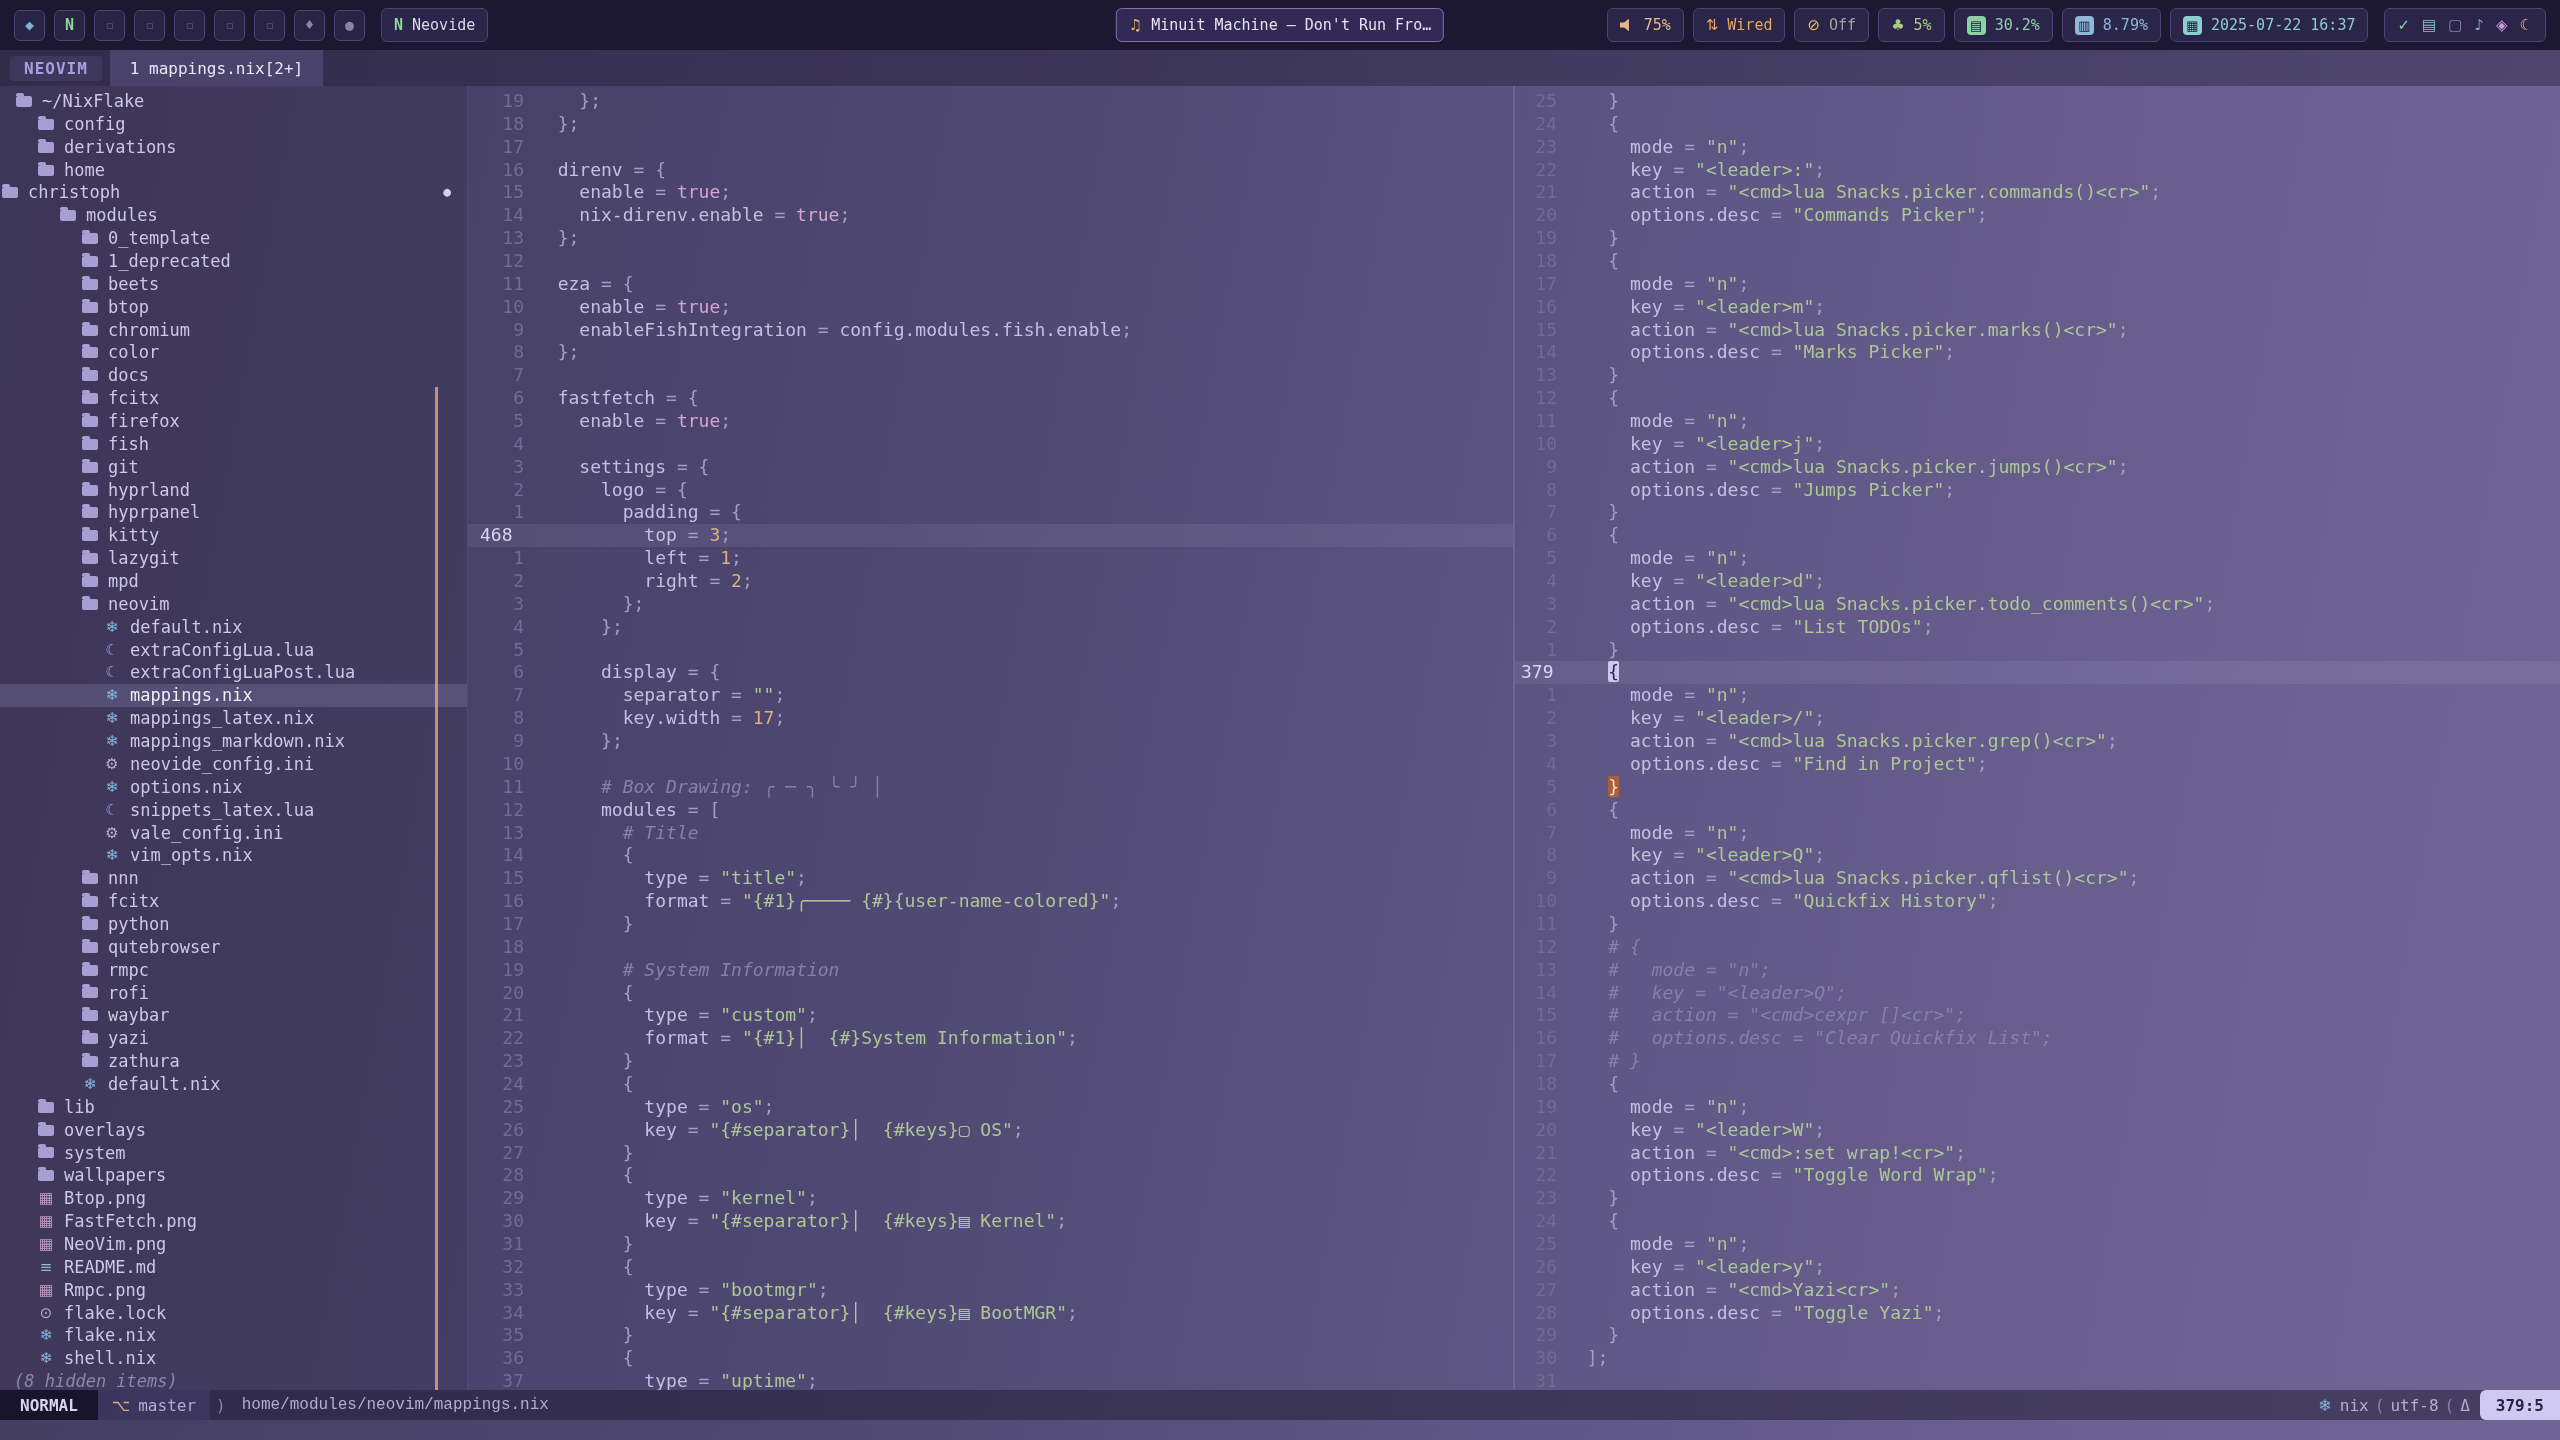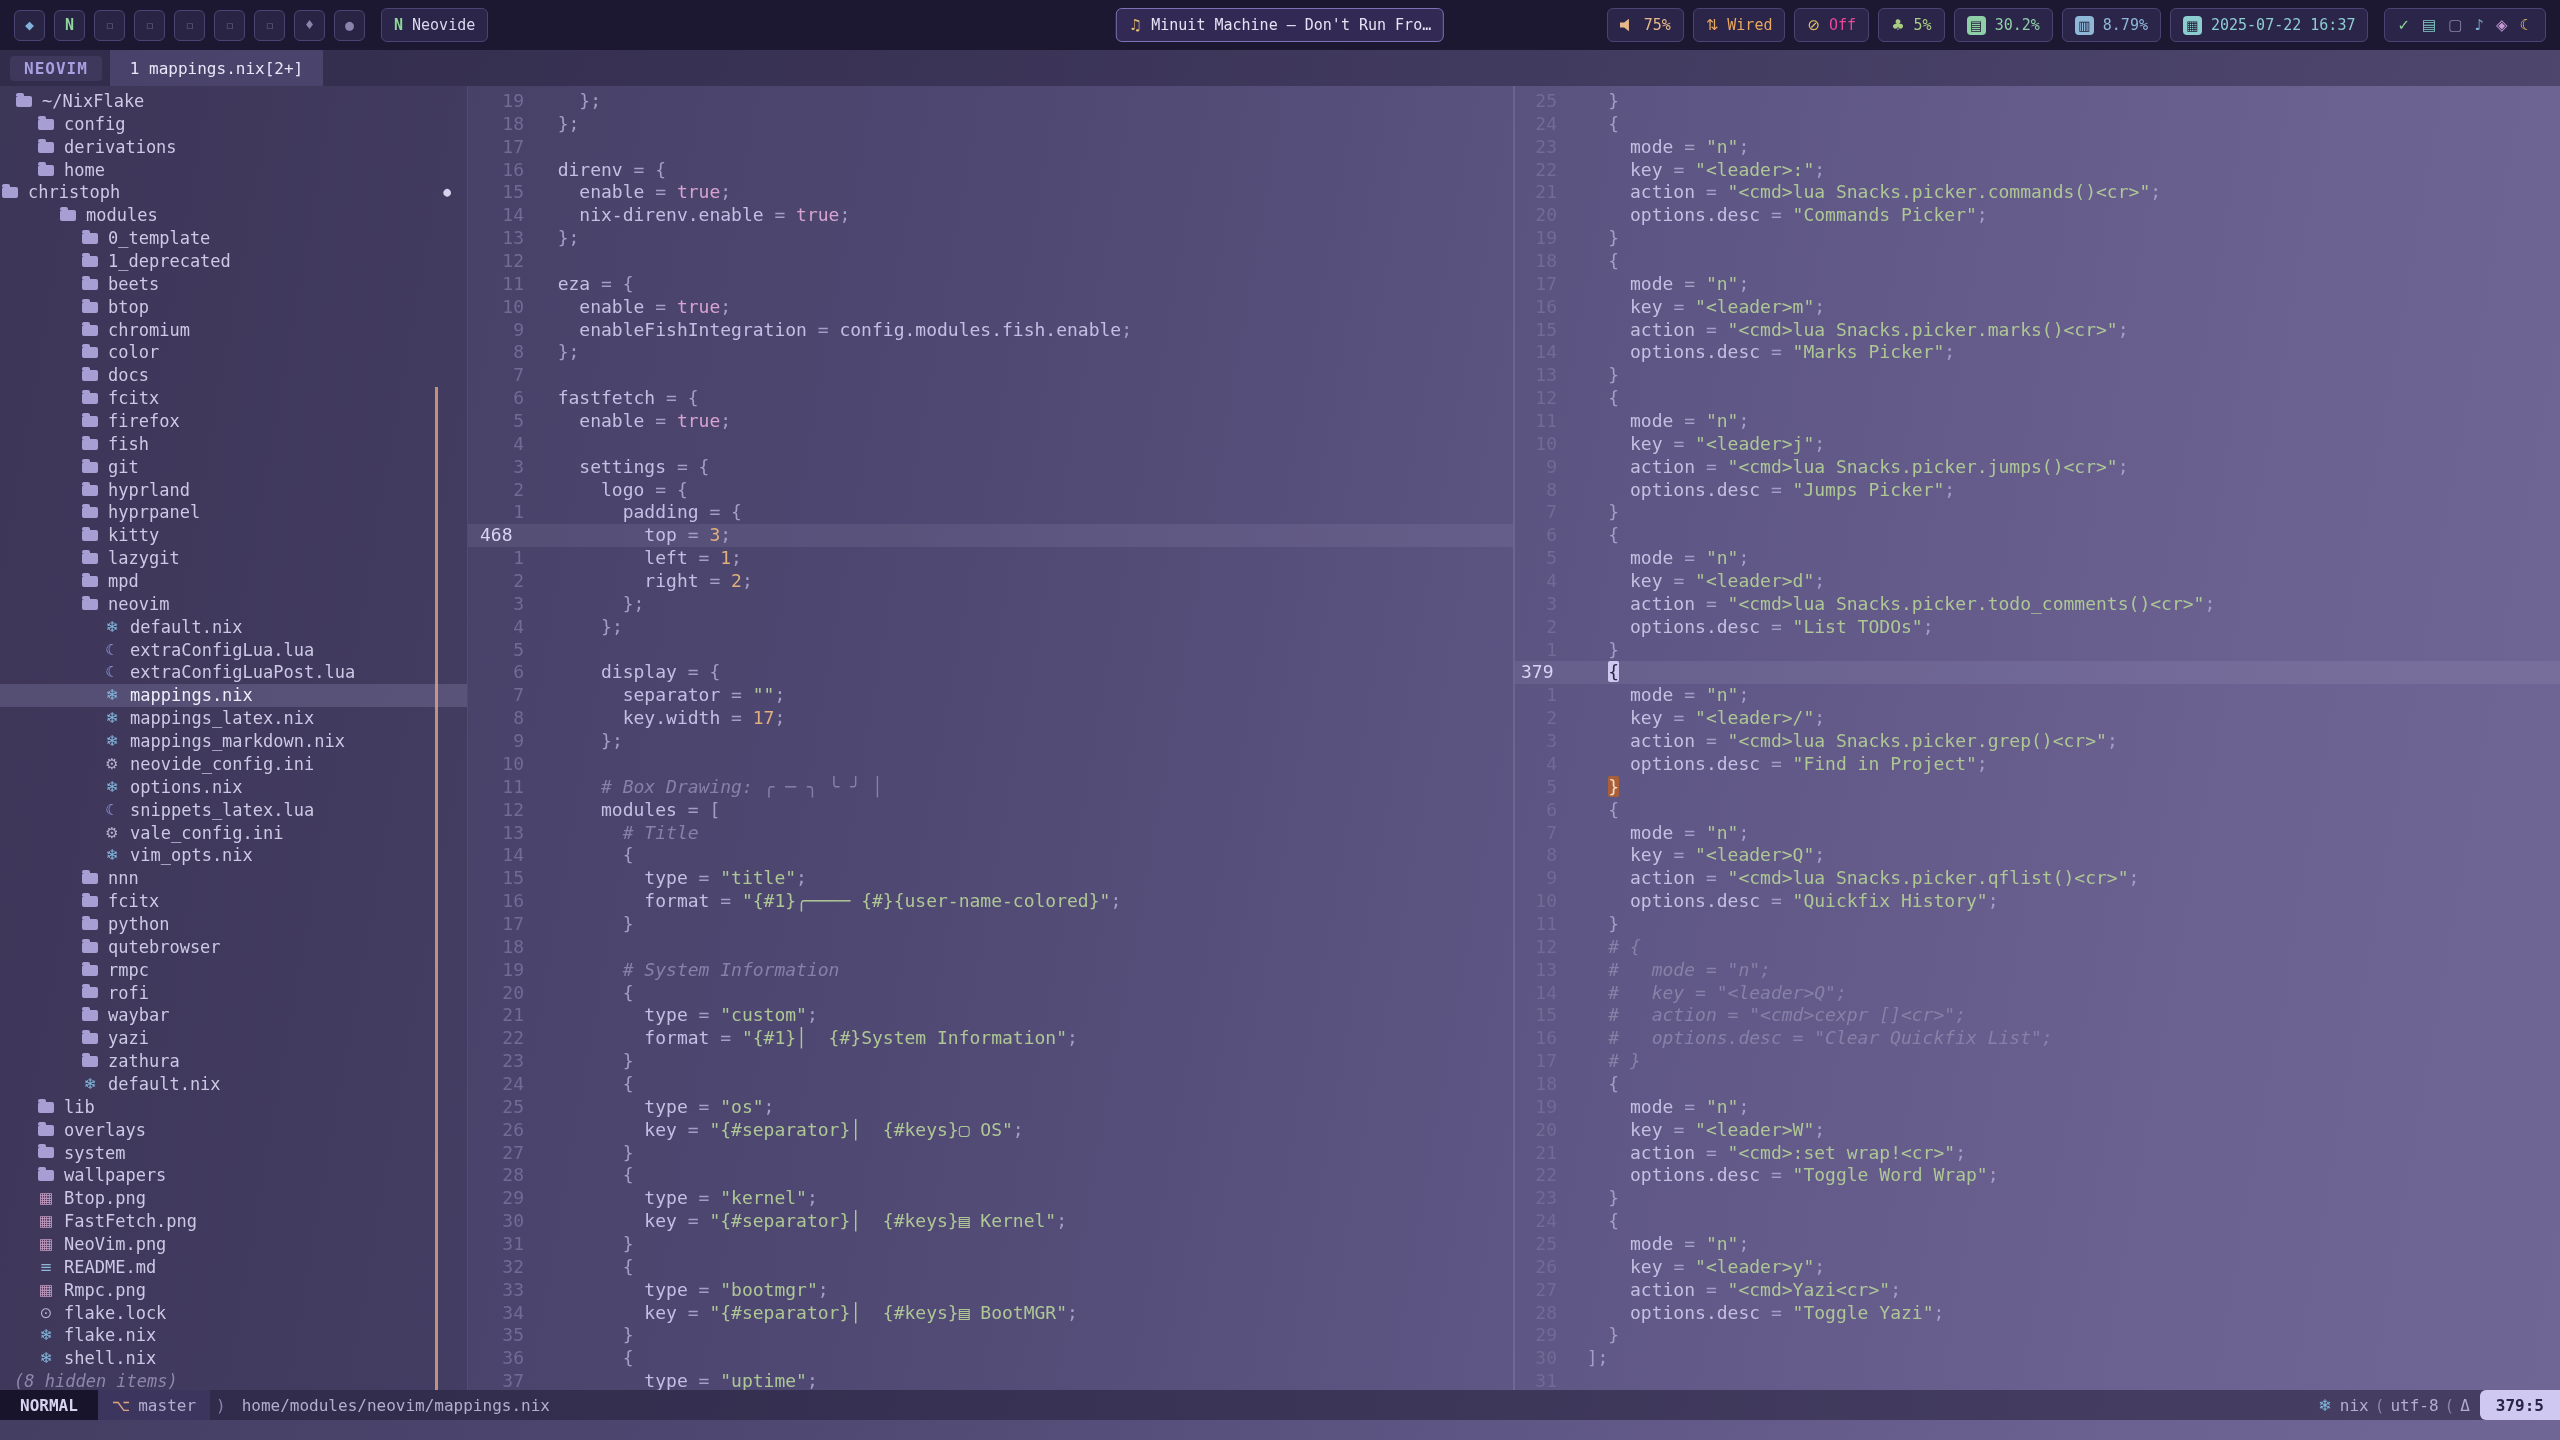--- a/index.html
+++ b/index.html
@@ -59,21 +59,21 @@
   .tk-pun{color:#a49ec6;}
   .cursor{background:#cfc8f0;color:#2b2547;border-radius:2px;}
   .matchparen{background:#a85f3a;color:#f5d9c2;border-radius:2px;}
 
   
   .status{height:30px;flex:none;display:flex;align-items:center;background:rgba(28,23,48,.50);font-size:16px;color:#b3adcf;}
   .mode{height:100%;display:flex;align-items:center;padding:0 20px;background:rgba(18,14,34,.78);color:#d8d3f0;font-weight:bold;}
   .branch{height:100%;display:flex;align-items:center;gap:8px;padding:0 14px;background:rgba(70,62,110,.55);}
   .bicon{color:#e0a47e;font-family:"DejaVu Sans",sans-serif;}
   .sep{color:#8a84ad;padding:0 6px;}
-  .fpath{margin-left:10px;}
+  .fpath{margin-left:10px;font-family:Liberation Mono, monospace;}
   .sspacer{flex:1;}
   .fticon{color:#84b8dd;font-family:"DejaVu Sans",sans-serif;margin-right:8px;}
   .pos{height:100%;display:flex;align-items:center;padding:0 16px;margin-left:10px;background:#cfc8f0;color:#292345;font-weight:bold;border-radius:6px 0 0 6px;}
   .cmd{height:20px;flex:none;}
 </style>
 </head>
 <body>
 
 <div class="screen">
 
@@ -120,21 +120,21 @@
         <div class="barbox">
           <span class="spk"></span>
           <span style="color:#e8b88a">75%</span>
         </div>
         <div class="barbox">
           <span class="wic" style="color:#e8a860">⇅</span>
           <span style="color:#e8a860">Wired</span>
         </div>
         <div class="barbox">
           <span class="wic" style="color:#e6c566">⊘</span>
-          <span style="color:#ec4899">Off</span>
+          <span style="color:#a3a3a3">Off</span>
         </div>
         <div class="barbox">
           <span class="wic" style="color:#a9cc80">♣</span>
           <span style="color:#a9cc80">5%</span>
         </div>
         <div class="barbox">
           <span class="wic chip" style="background:#8ecfa8;color:#1d1831">▤</span>
           <span style="color:#8ecfa8">30.2%</span>
         </div>
         <div class="barbox">

